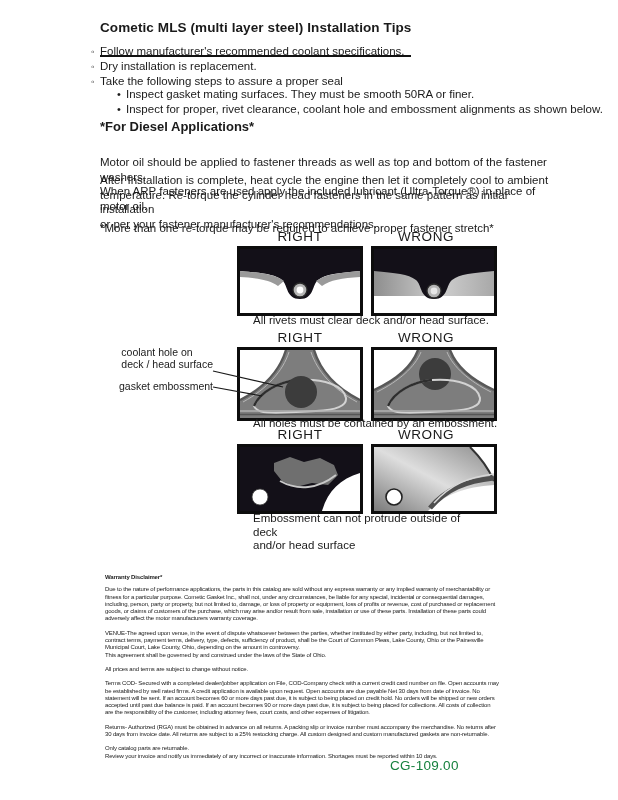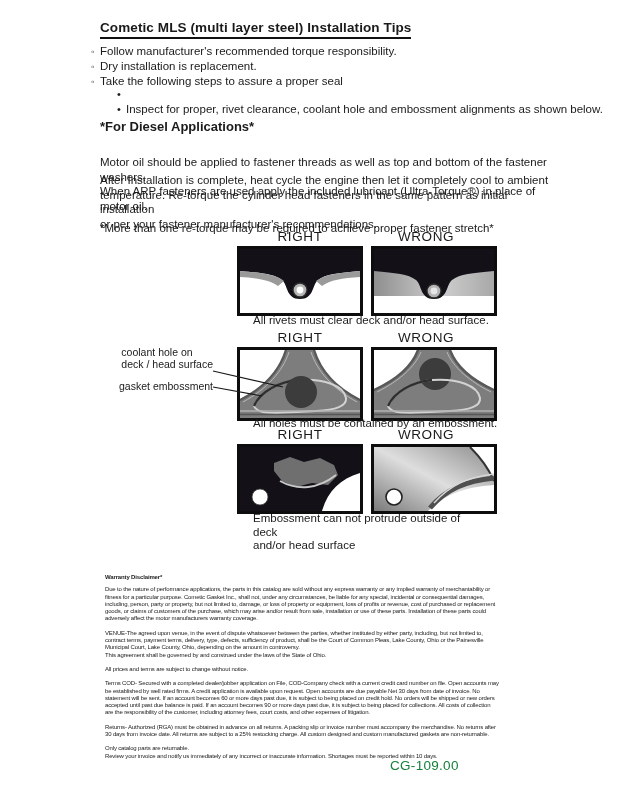--- a/index.html
+++ b/index.html
@@ -4,21 +4,21 @@
 <style>
   html,body{margin:0;padding:0;background:#e8e8e8;}
   .page{
     position:relative;width:618px;height:800px;background:#ffffff;
     font-family:"Liberation Sans","DejaVu Sans",sans-serif;color:#1a1a1a;
     overflow:hidden;margin:0 auto;
   }
   .pre{white-space:pre-line;}
   .title{
     position:absolute;left:100px;top:20px;font-size:13.5px;font-weight:bold;
-    border-bottom:2px solid #111;padding-bottom:2px;letter-spacing:.1px;
+    border-bottom:2px solid #111;padding-bottom:20px;letter-spacing:.1px;
   }
   .bullets{position:absolute;left:91px;top:44px;font-size:11.5px;line-height:15px;}
   .bullets .row,.subbullets .row{display:flex;}
   .marker{width:9px;flex:0 0 9px;font-size:10px;line-height:15px;}
   .subbullets{position:absolute;left:117px;top:87px;font-size:11.5px;line-height:15px;}
   .subbullets .marker{font-size:11px;}
   .diesel-heading{position:absolute;left:100px;top:119px;font-size:13px;font-weight:bold;}
   .para{position:absolute;left:100px;width:450px;font-size:11.5px;line-height:14.5px;}
   .p1{top:155px;}
   .p2{top:173px;}
@@ -49,35 +49,36 @@
 </head>
 <body>
 
 <div class="page">
 
   <div class="title">Cometic MLS (multi layer steel) Installation Tips</div>
 
   <div class="bullets">
     <div class="row">
       <span class="marker">◦</span>
-      <span>Follow manufacturer's recommended torque responsibility.</span>
+      <span>Follow manufacturer's recommended coolant specifications.</span>
     </div>
     <div class="row">
       <span class="marker">◦</span>
       <span>Dry installation is replacement.</span>
     </div>
     <div class="row">
       <span class="marker">◦</span>
       <span>Take the following steps to assure a proper seal</span>
     </div>
   </div>
 
   <div class="subbullets">
     <div class="row">
       <span class="marker">•</span>
+      <span>Inspect gasket mating surfaces.  They must be smooth 50RA or finer.</span>
     </div>
     <div class="row">
       <span class="marker">•</span>
       <span>Inspect for proper, rivet clearance, coolant hole and embossment alignments as shown below.</span>
     </div>
   </div>
 
   <div class="diesel-heading">*For Diesel Applications*</div>
   <div class="para p1 pre">Motor oil should be applied to fastener threads as well as top and bottom of the fastener washers.
 When ARP fasteners are used apply the included lubricant (Ultra-Torque®) in place of motor oil.</div>

